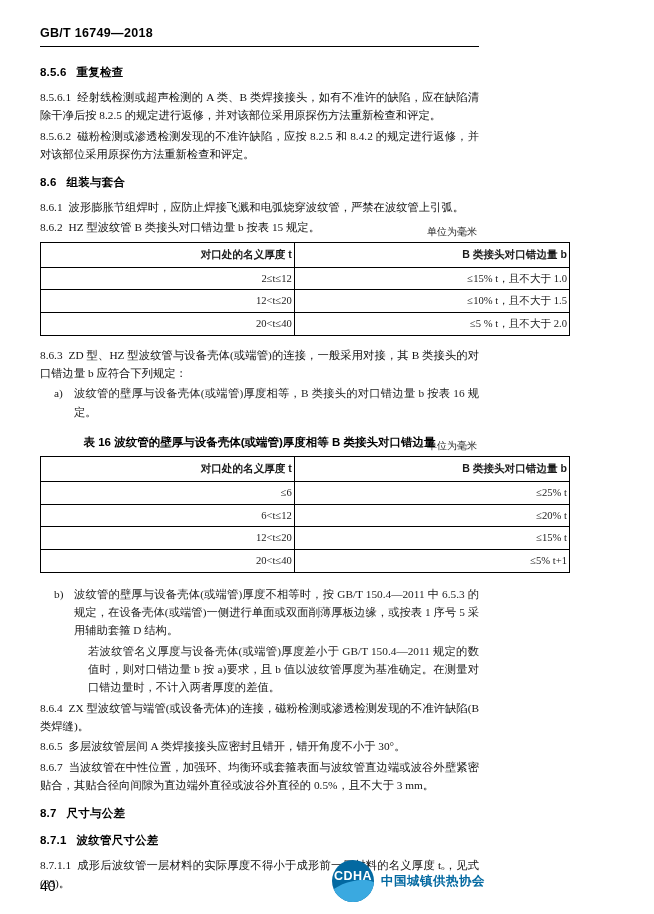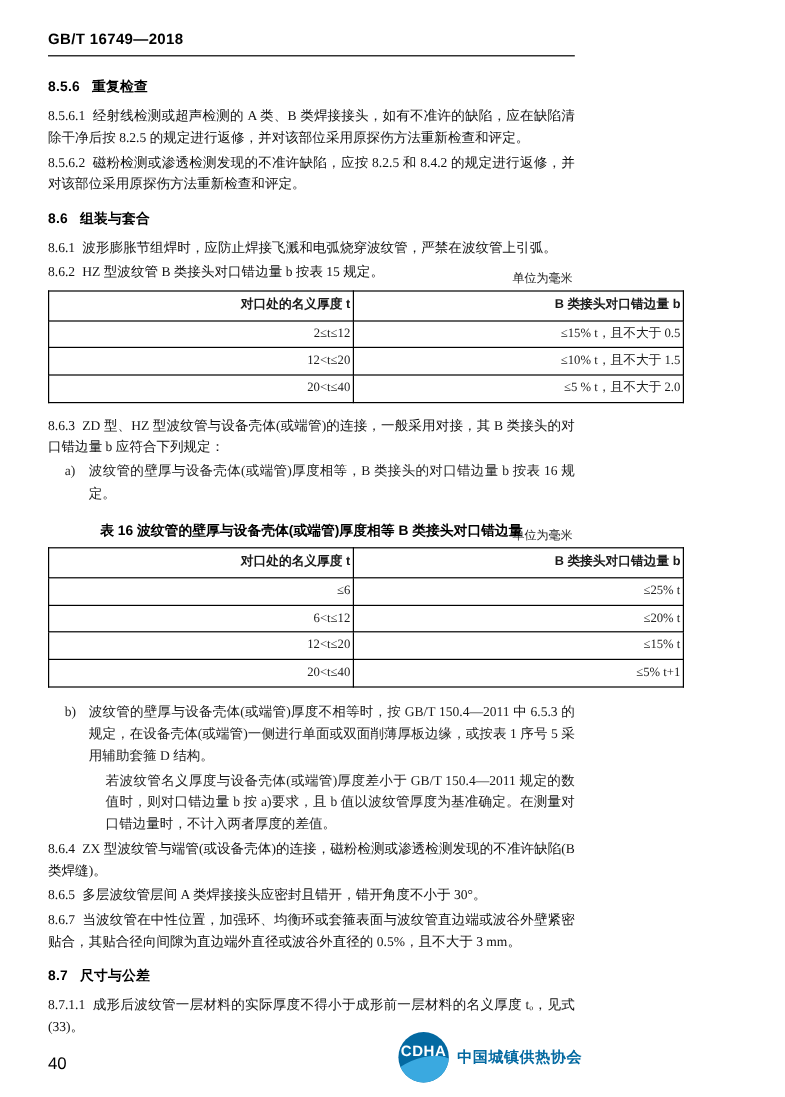--- a/index.html
+++ b/index.html
@@ -205,21 +205,21 @@
 
   <div class="unit-line">单位为毫米</div>
   <table class="std">
     <tbody>
         <tr>
       <th class="left-col">对口处的名义厚度 t</th>
       <th>B 类接头对口错边量 b</th>
     </tr>
     <tr>
       <td class="left-col">2≤t≤12</td>
-      <td>≤15% t，且不大于 0.5</td>
+      <td>≤15% t，且不大于 1.0</td>
     </tr>
     <tr>
       <td class="left-col">12&lt;t≤20</td>
       <td>≤10% t，且不大于 1.5</td>
     </tr>
     <tr>
       <td class="left-col">20&lt;t≤40</td>
       <td>≤5 % t，且不大于 2.0</td>
     </tr>
   </tbody>
@@ -276,20 +276,23 @@
   <p class="body">
     <span class="num">8.6.5</span><span>多层波纹管层间 A 类焊接接头应密封且错开，错开角度不小于 30°。</span>
   </p>
   <p class="body">
     <span class="num">8.6.7</span><span>当波纹管在中性位置，加强环、均衡环或套箍表面与波纹管直边端或波谷外壁紧密贴合，其贴合径向间隙为直边端外直径或波谷外直径的 0.5%，且不大于 3 mm。</span>
   </p>
 
   <div class="clause-head">
     <span class="num">8.7</span><span>尺寸与公差</span>
   </div>
+  <div class="clause-head">
+    <span class="num">8.7.1</span><span>波纹管尺寸公差</span>
+  </div>
   <p class="body">
     <span class="num">8.7.1.1</span><span>成形后波纹管一层材料的实际厚度不得小于成形前一层材料的名义厚度 tₒ，见式(33)。</span>
   </p>
 
   <div class="footer">40</div>
 
   <div class="logo">
     <div class="logo-mark">
       <div class="swoosh"></div>
       <div class="letters">CDHA</div>

